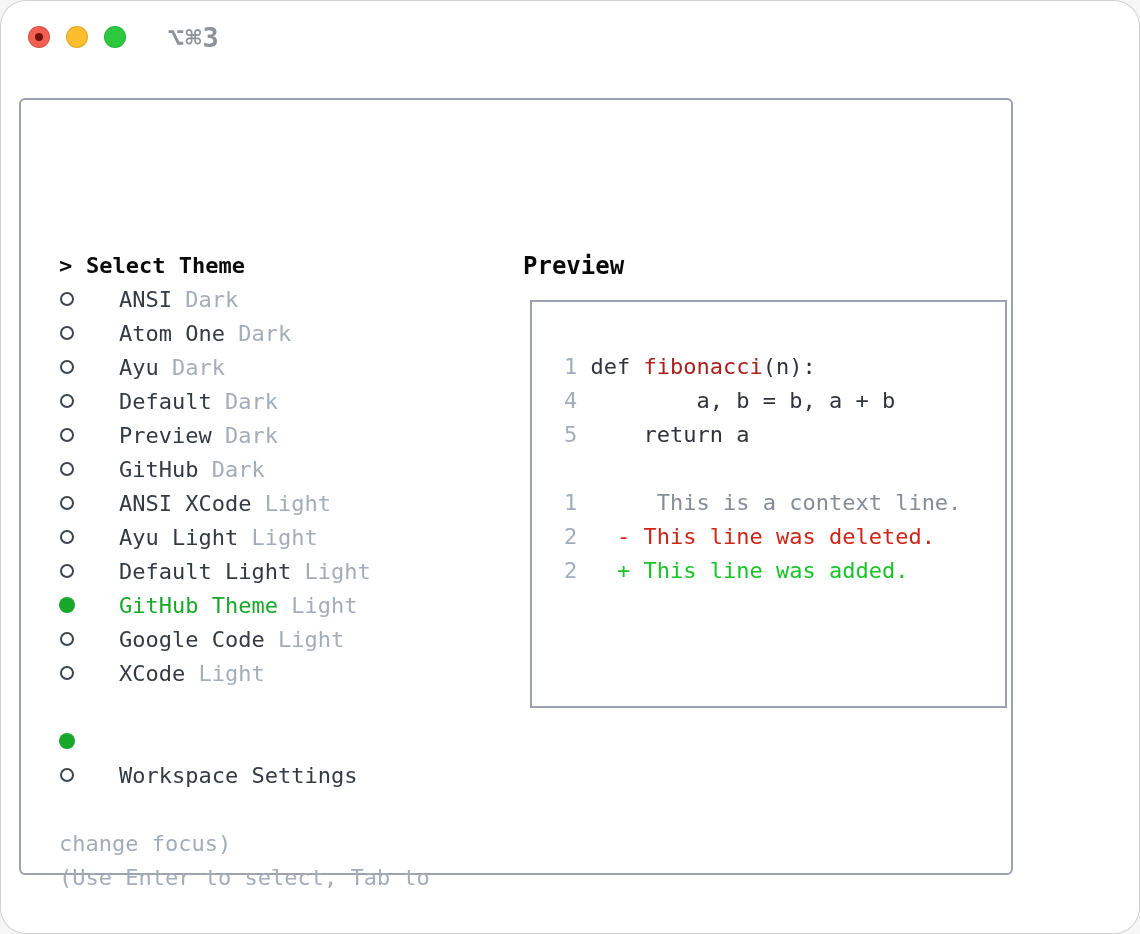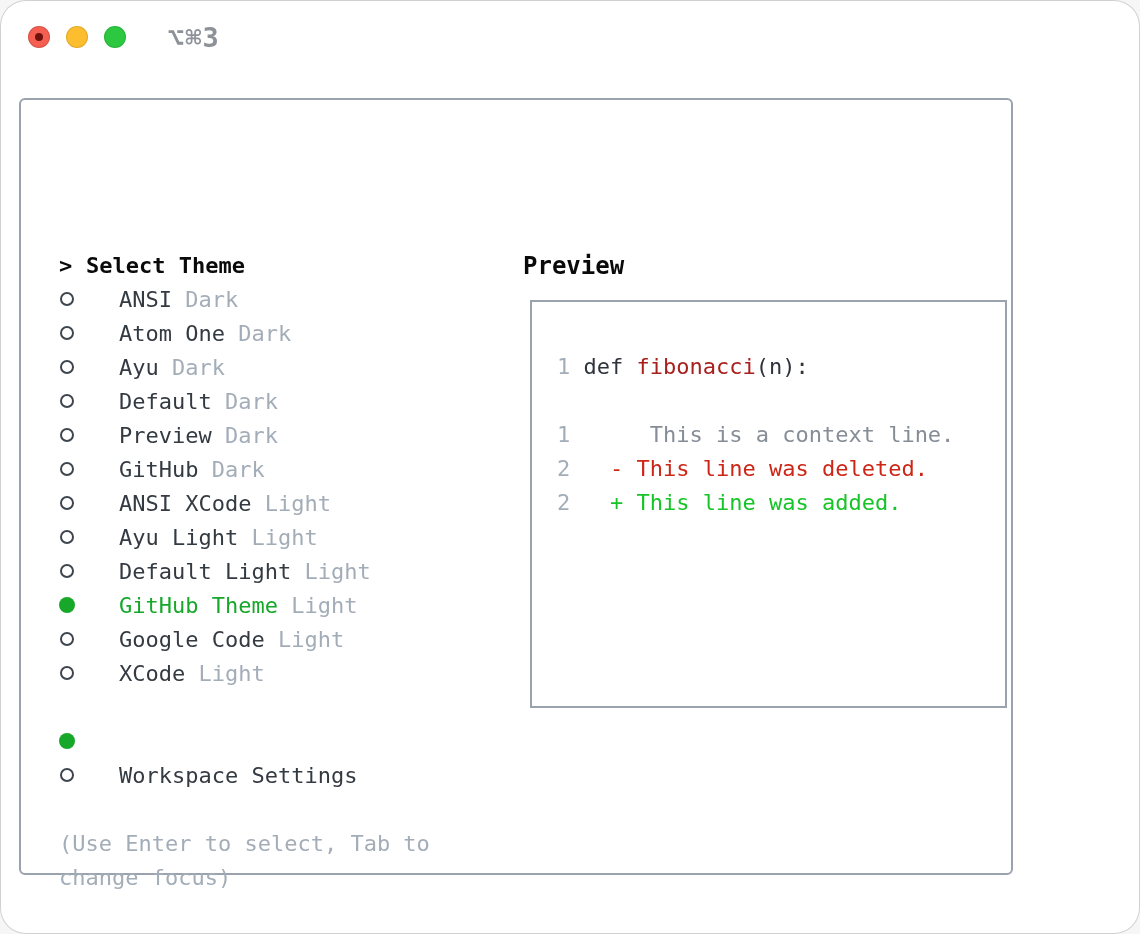--- a/index.html
+++ b/index.html
@@ -45,21 +45,21 @@
   .radio{width:14px;height:14px;border:2px solid #3f454d;border-radius:50%;box-sizing:border-box;margin-left:1px;}
   .radio.sel{width:16px;height:16px;border:none;background:var(--green);margin-left:0;}
   .item-name{color:var(--fg);margin-left:33px;}
   .item-name.sel{color:var(--green);}
   .item-tag{color:var(--muted);}
   .hint{color:var(--muted);}
   .spacer{height:34px;}
   
   .preview-label{position:absolute;left:502px;top:149px;height:34px;line-height:34px;font-size:24px;font-weight:700;color:var(--header);}
   .preview-box{position:absolute;left:509px;top:200px;width:477px;height:408px;border:2px solid var(--panel-border);box-sizing:border-box;background:#fff;overflow:hidden;}
-  .code{padding:48px 0 0 25px;font-size:22px;}
+  .code{padding:48px 0 0 32px;font-size:22px;}
   .cline{height:34px;line-height:34px;white-space:pre;}
   .tok-num{color:var(--muted);}
   .tok-fg{color:#2f343c;}
   .tok-red{color:var(--code-red);}
   .tok-teal{color:var(--code-teal);}
   .tok-blue{color:var(--code-blue);}
   .tok-gray{color:var(--ctx-gray);}
   .tok-delred{color:var(--del-red);}
   .tok-addgreen{color:var(--add-green);}
 </style>
@@ -95,30 +95,32 @@
           <div class="row"><span class="marker"><span class="radio"></span></span><span class="item-name">Google Code</span><span class="item-tag"> Light</span></div>
           <div class="row"><span class="marker"><span class="radio"></span></span><span class="item-name">XCode</span><span class="item-tag"> Light</span></div>
         </div>
       <div class="spacer"></div>
       <div id="apply-list">
           <div class="row"><span class="marker"><span class="radio sel"></span></span></div>
           <div class="row"><span class="marker"><span class="radio"></span></span><span class="item-name">Workspace Settings</span></div>
         </div>
       <div class="spacer"></div>
       <div id="hint-lines">
+          <div class="row hint">change focus)</div>
           <div class="row hint">(Use Enter to select, Tab to</div>
-          <div class="row hint">change focus)</div>
         </div>
     </div>
 
     <div class="preview-label">Preview</div>
 
     <div class="preview-box">
       <div class="code" id="code-block">
           <div class="cline"><span class="tok-num">1 </span><span class="tok-fg">def </span><span class="tok-red">fibonacci</span><span class="tok-fg">(n):</span></div>
+          <div class="cline"><span class="tok-num">4 </span><span class="tok-fg">        a, b = b, a + b</span></div>
+          <div class="cline"><span class="tok-num">5 </span><span class="tok-fg">    return a</span></div>
           <div class="cline"></div>
           <div class="cline"><span class="tok-num">1 </span><span class="tok-gray">     This is a context line.</span></div>
           <div class="cline"><span class="tok-num">2 </span><span class="tok-fg">  </span><span class="tok-delred">- This line was deleted.</span></div>
           <div class="cline"><span class="tok-num">2 </span><span class="tok-fg">  </span><span class="tok-addgreen">+ This line was added.</span></div>
         </div>
     </div>
 
   </div>
 </div>
 

